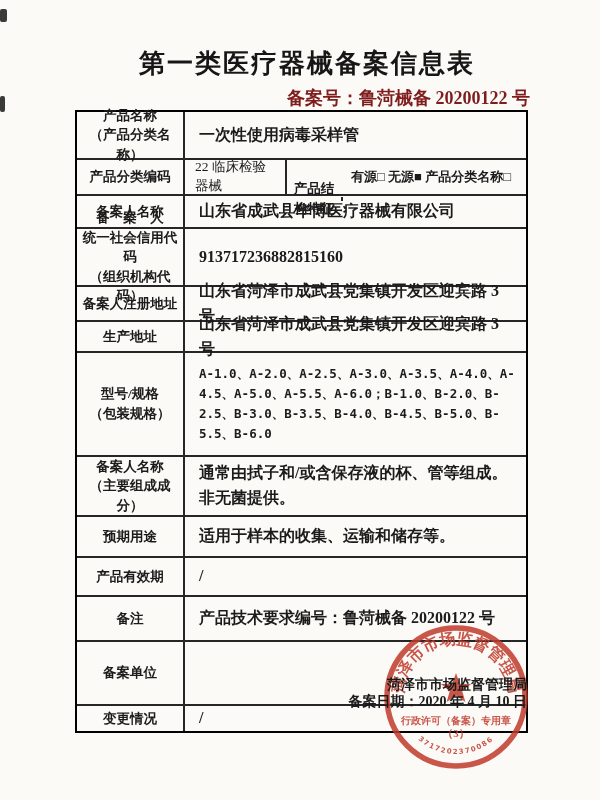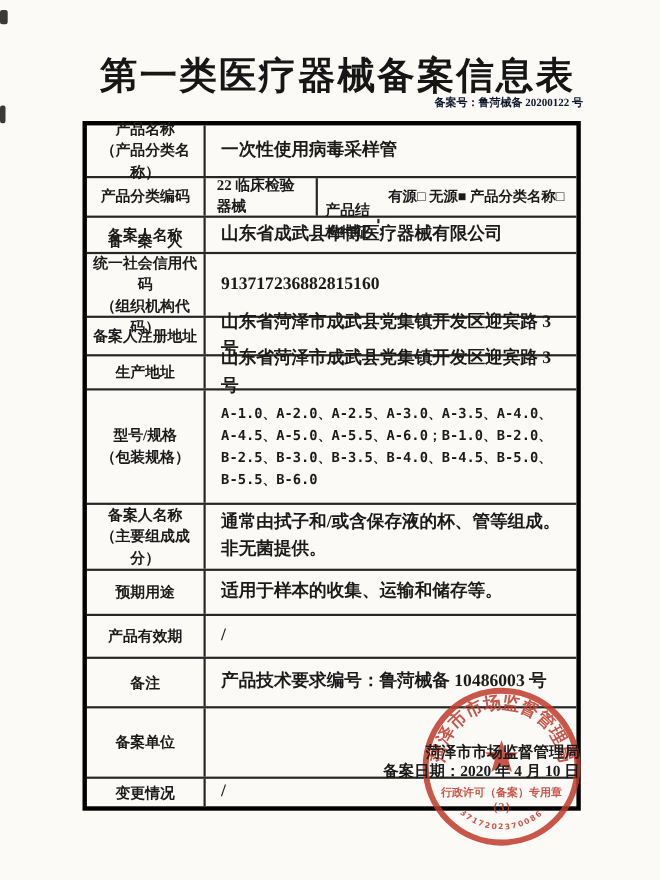--- a/index.html
+++ b/index.html
@@ -7,31 +7,31 @@
     position:relative;
     width:600px;height:800px;
     background:#fbfaf7;
     font-family:"Liberation Serif","DejaVu Serif",serif;
     color:#1b1b1b;
     overflow:hidden;
   }
   .doc-title{
     position:absolute;top:46px;left:0;width:600px;
     text-align:center;
-    font-size:34px;font-weight:bold;letter-spacing:2px;
+    font-size:26px;font-weight:bold;letter-spacing:2px;
     color:#161616;
     padding-left:14px;box-sizing:border-box;
   }
   .record-no{
     position:absolute;top:86px;right:70px;
-    font-size:10px;font-weight:bold;color:#0f172a;
+    font-size:18px;font-weight:bold;color:#7f1d1d;
   }
   .form-table{
     position:absolute;left:75px;top:110px;width:453px;
-    border:4px solid #000000;
+    border:2px solid #000000;
     box-sizing:border-box;
     background:transparent;
   }
   .row{display:flex;align-items:stretch;box-sizing:border-box;}
   .row + .row{border-top:2px solid #262626;}
   .lbl{
     width:108px;flex:0 0 108px;
     border-right:2px solid #262626;
     display:flex;align-items:center;justify-content:center;
     text-align:center;
@@ -45,21 +45,21 @@
     flex:1;display:flex;align-items:center;
     font-size:16px;font-weight:600;
     padding:3px 8px 3px 14px;
     line-height:1.55;
     box-sizing:border-box;
   }
   .cell-mid{
     width:102px;flex:0 0 102px;
     border-right:2px solid #262626;
     display:flex;align-items:center;
-    font-size:13.5px;font-weight:700;
+    font-size:13.5px;font-weight:400;
     padding:2px 13px 2px 10px;box-sizing:border-box;line-height:1.4;
   }
   .cell-feat-lbl{
     width:56px;flex:0 0 56px;
     border-right:2px solid #262626;
     display:flex;align-items:center;justify-content:center;text-align:center;
     font-size:13.5px;font-weight:bold;line-height:1.45;
     padding:2px;box-sizing:border-box;margin-top:37px;
   }
   .cell-feat-val{
@@ -148,21 +148,21 @@
       <div class="val">适用于样本的收集、运输和储存等。</div>
     </div>
 
     <div class="row" style="height:39px">
       <div class="lbl">产品有效期</div>
       <div class="val">/</div>
     </div>
 
     <div class="row" style="height:45px">
       <div class="lbl">备注</div>
-      <div class="val">产品技术要求编号：鲁菏械备 10486003 号</div>
+      <div class="val">产品技术要求编号：鲁菏械备 20200122 号</div>
     </div>
 
     <div class="row" style="height:64px">
       <div class="lbl">备案单位</div>
       <div class="val"></div>
     </div>
 
     <div class="row" style="height:27px">
       <div class="lbl">变更情况</div>
       <div class="val">/</div>

